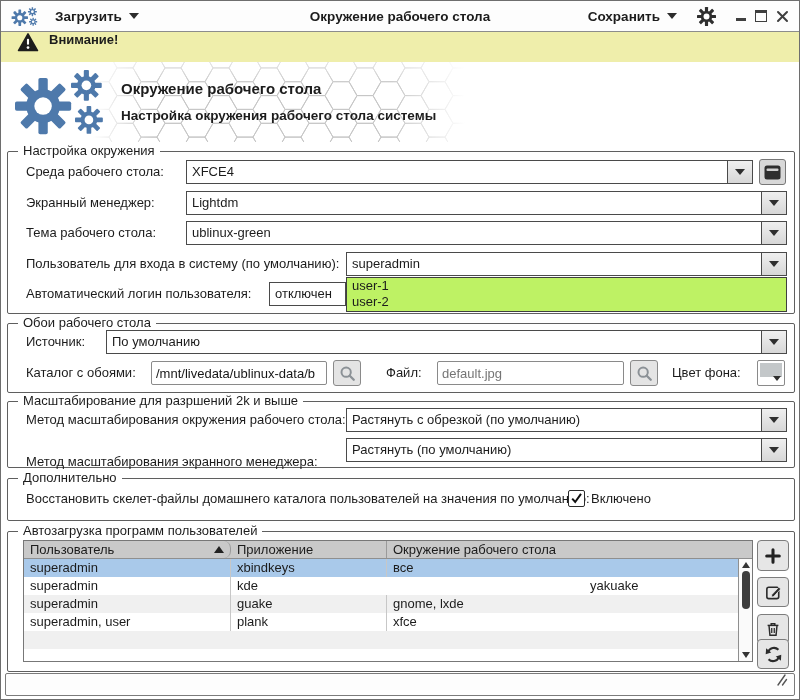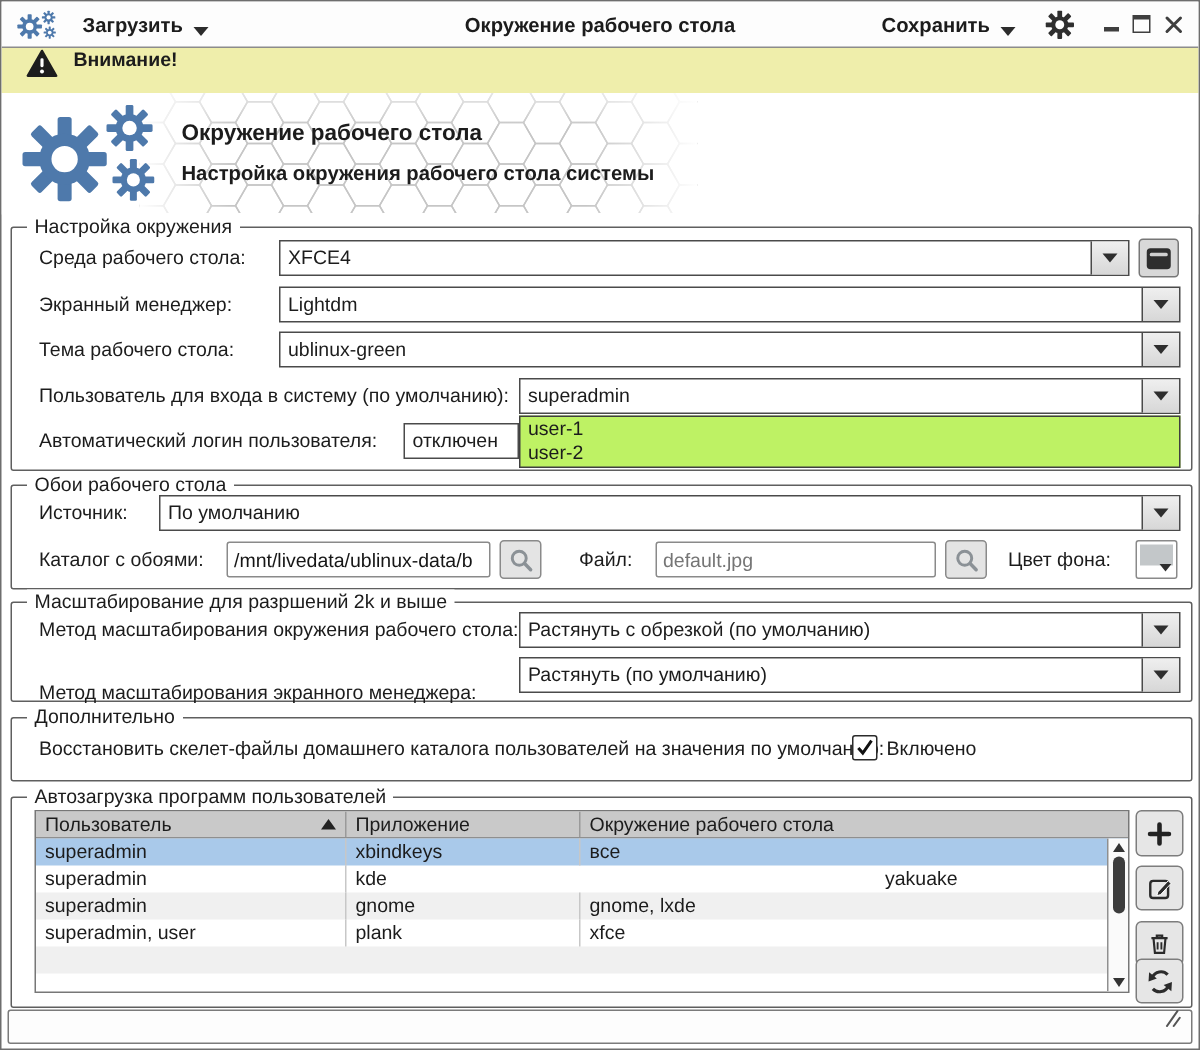--- a/index.html
+++ b/index.html
@@ -1,20 +1,20 @@
 <!DOCTYPE html>
 <html style="--accent-blue: #4e79ab; --warning-bg: #efeeab; --selection-blue: #a9c9ea;"><head>
 <meta charset="utf-8">
 <style>
   html,body{margin:0;padding:0;background:#e9e9e9;font-family:"Liberation Sans",sans-serif;}
   .window{position:relative;width:798px;height:698px;margin:0 auto;background:#fff;border:1px solid #6e6e6e;overflow:hidden;color:#1c1c1c;}
   
   .toolbar{position:absolute;left:0;top:0;width:100%;height:31px;background:#fdfdfd;border-bottom:1px solid #8c8c8c;display:flex;align-items:center;box-sizing:border-box;padding:0 10px;}
   .tb-title{position:absolute;left:50%;transform:translateX(-50%);font-size:13.5px;font-weight:600;white-space:nowrap;}
-  .tb-btn{display:flex;align-items:flex-end;gap:7px;font-size:13.5px;font-weight:600;cursor:default;}
+  .tb-btn{display:flex;align-items:center;gap:7px;font-size:13.5px;font-weight:600;cursor:default;}
   .caret{width:0;height:0;border-left:5px solid transparent;border-right:5px solid transparent;border-top:6px solid #2c2c2c;}
   .tb-right{margin-left:auto;display:flex;align-items:center;gap:20px;}
   .winctl{display:flex;align-items:center;gap:9px;}
   .ic-min{width:10px;height:3px;background:#3f3f3f;margin-top:6px;}
   .ic-max{width:10px;height:8px;border:1.5px solid #3f3f3f;border-top:3px solid #3f3f3f;}
   
   .warnbar{position:absolute;left:0;top:31px;width:100%;height:30px;background:var(--warning-bg,#efeeab);display:flex;align-items:flex-start;gap:10px;box-sizing:border-box;padding:0 16px;font-size:13px;font-weight:600;}
   
   .hero{position:absolute;left:0;top:61px;width:100%;height:81px;background:#fff;}
   .hexwrap{position:absolute;left:92px;top:0;width:372px;height:80px;overflow:hidden;}
@@ -322,21 +322,21 @@
         </svg>
     </div>
     <div class="lbl" style="left:583px;top:8px;">Включено</div>
   </div>
 
   <div class="gb" style="left:6px;top:530px;width:786px;height:139px;">
     <div class="gb-legend">Автозагрузка программ пользователей</div>
 
     <div class="tbl" style="left:15px;top:8px;width:730px;height:122px;">
       <div class="thead">
-        <div class="th" style="width:207px;">
+        <div class="th" style="width:207px;border-radius:7px;">
           <span>Пользователь</span>
           <span class="sort-asc"></span>
         </div>
         <div class="th" style="width:156px;">
           <span>Приложение</span>
         </div>
         <div class="th" style="width:353px;border-right:none;">
           <span>Окружение рабочего стола</span>
         </div>
       </div>
@@ -345,21 +345,21 @@
         <div class="td" style="width:156px;">xbindkeys</div>
         <div class="td" style="width:353px;border-right:none;">все</div>
       </div>
       <div class="trow">
         <div class="td" style="width:207px;">superadmin</div>
         <div class="td" style="width:353px;border-right:none;">kde</div>
         <div class="td" style="width:156px;">yakuake</div>
       </div>
       <div class="trow row-odd">
         <div class="td" style="width:207px;">superadmin</div>
-        <div class="td" style="width:156px;">gnome</div>
+        <div class="td" style="width:156px;">guake</div>
         <div class="td" style="width:353px;border-right:none;">gnome, lxde</div>
       </div>
       <div class="trow">
         <div class="td" style="width:207px;">superadmin, user</div>
         <div class="td" style="width:156px;">plank</div>
         <div class="td" style="width:353px;border-right:none;">xfce</div>
       </div>
       <div class="trow row-odd"></div>
       <div class="trow"></div>
 

